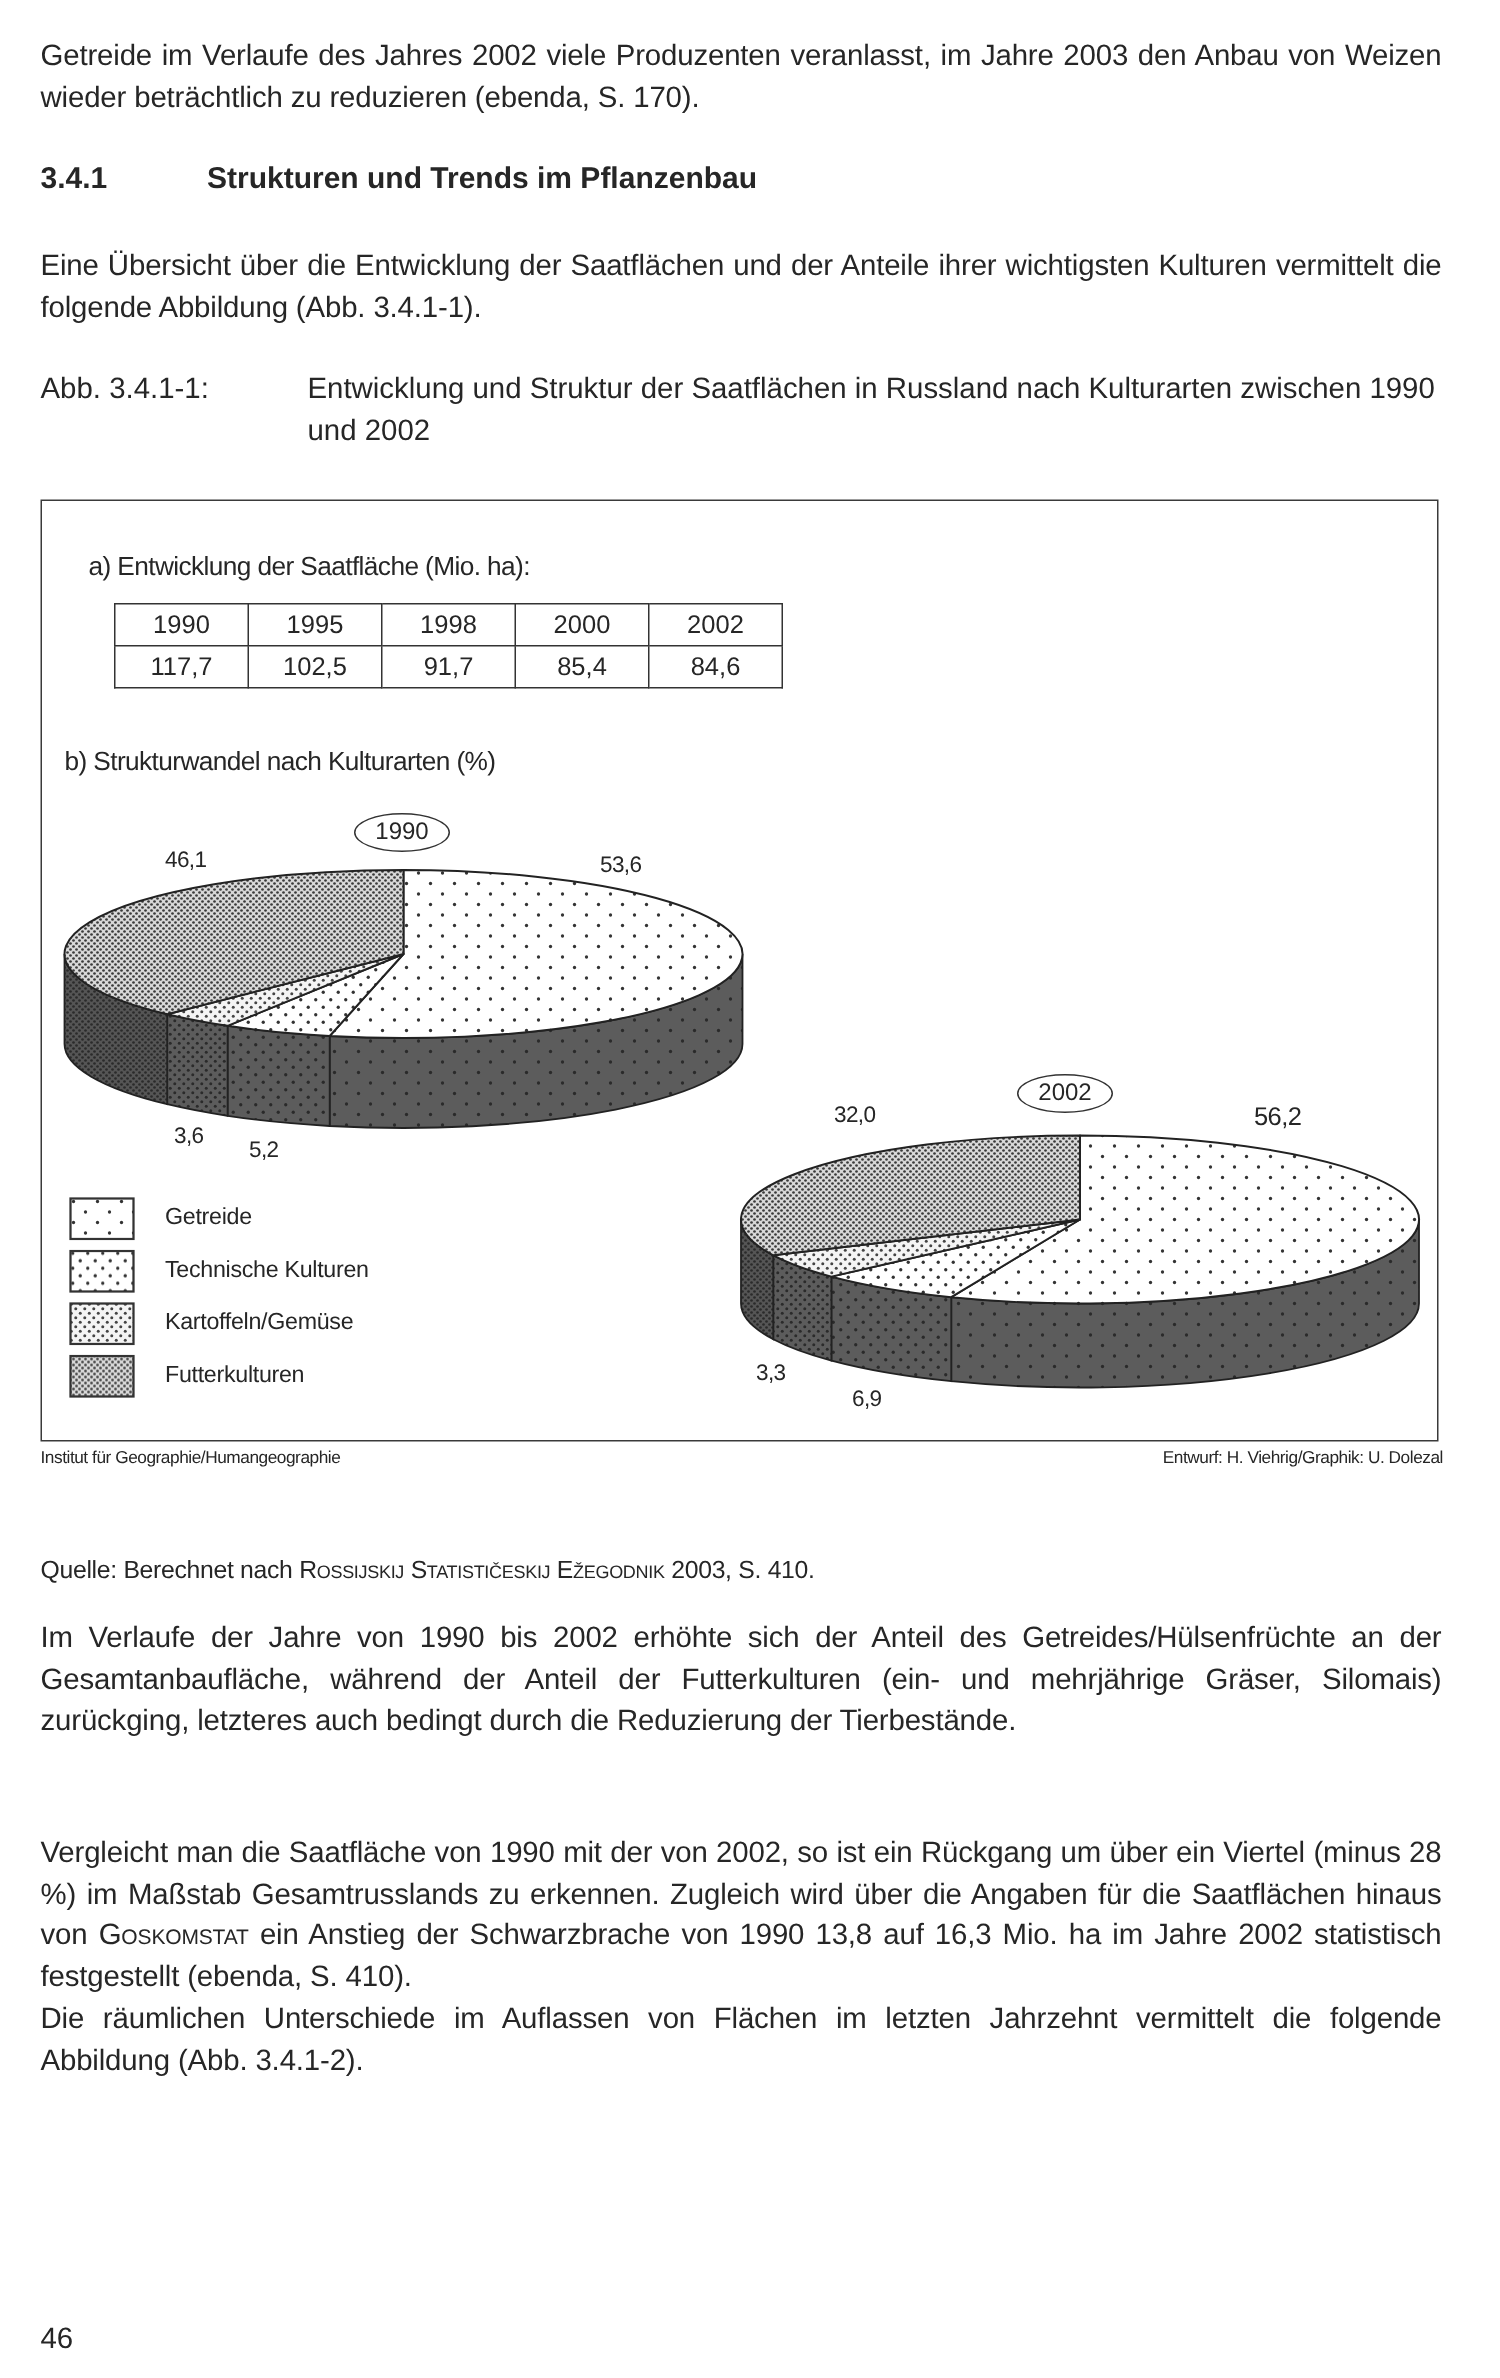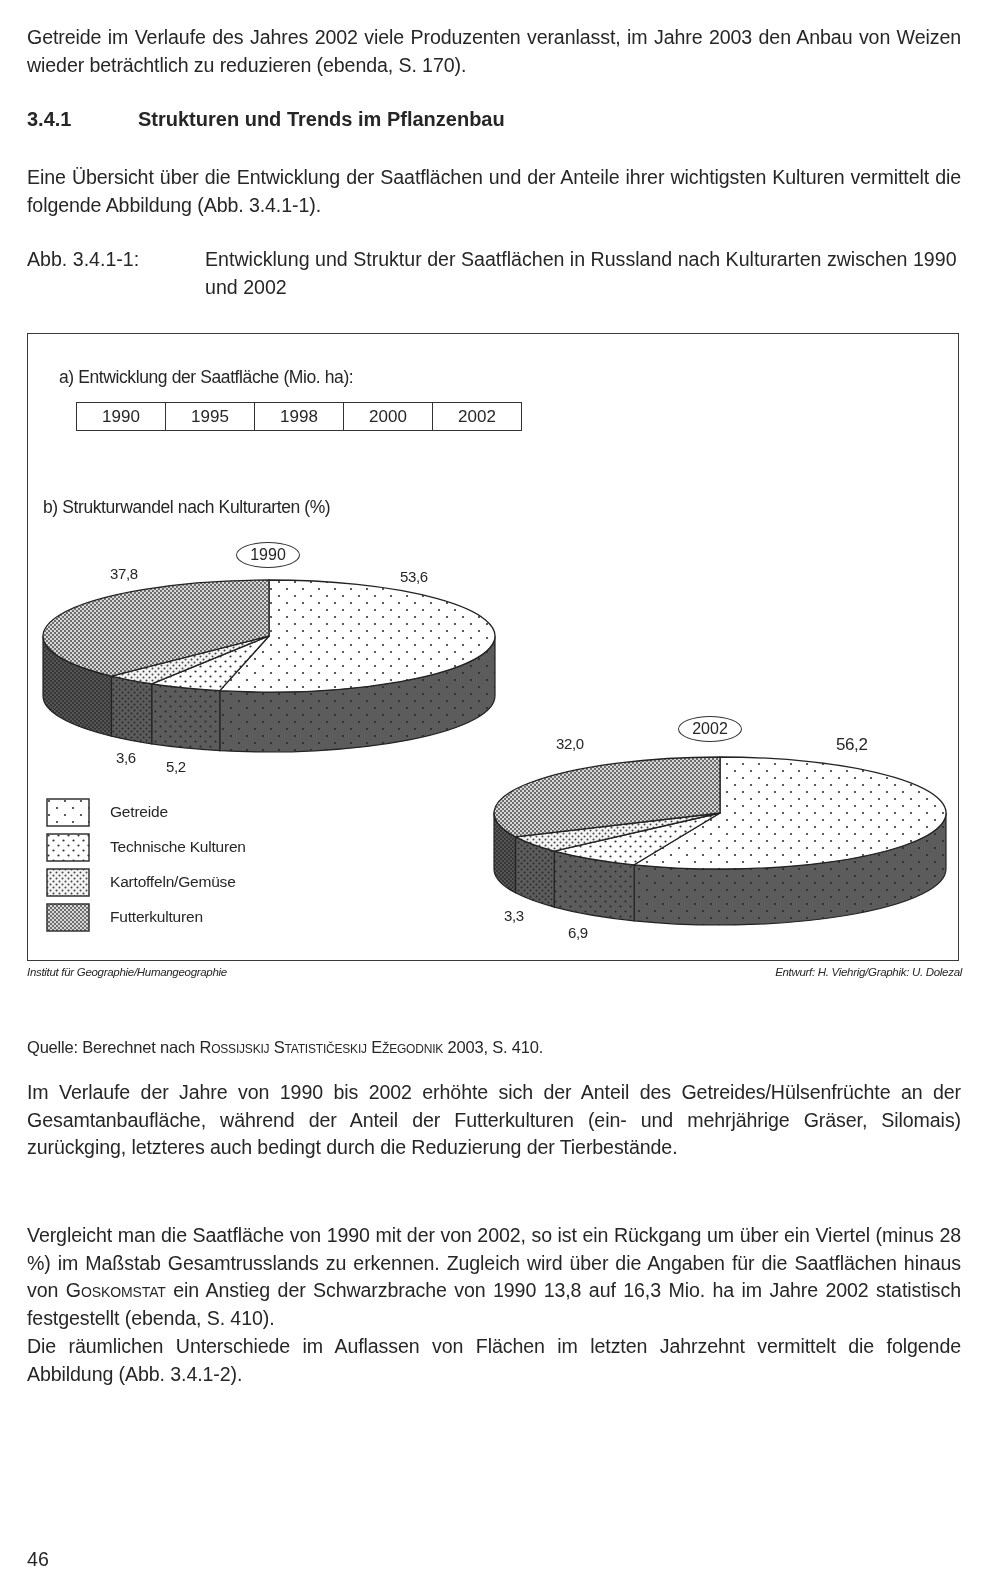--- a/index.html
+++ b/index.html
@@ -21,21 +21,21 @@
   .sub { position: absolute; font-size: 17.5px; letter-spacing: -0.4px; }
   table.area { position: absolute; left: 48px; top: 68px; border-collapse: collapse;
                font-size: 17px; }
   table.area td { border: 1.3px solid #333; width: 88px; height: 27px; text-align: center;
                   padding: 0; }
   .chart-svg { position: absolute; left: 0; top: 0; }
   .legend { position: absolute; left: 18px; top: 464px; }
   .legend .row { position: relative; height: 35px; }
   .legend .sw { position: absolute; left: 0; top: 0; width: 44px; height: 29px; }
   .legend .tx { position: absolute; left: 64px; top: 5px; font-size: 15.5px; white-space: nowrap; letter-spacing: -0.2px;}
-  .footnote { position: absolute; top: 966px; font-size: 11.5px; font-style: italic; letter-spacing: -0.3px; }
+  .footnote { position: absolute; top: 966px; font-size: 11.5px; letter-spacing: -0.3px; }
   .source { position: absolute; left: 27px; top: 1038px; font-size: 16.5px; letter-spacing: -0.2px; }
   .pagenum { position: absolute; left: 27px; top: 1548px; font-size: 19.6px; }
 </style>
 </head>
 <body>
 
 <div class="p last-left" style="top:24px;">Getreide im Verlaufe des Jahres 2002 viele Produzenten veranlasst, im Jahre 2003 den Anbau von Weizen wieder beträchtlich zu reduzieren (ebenda, S. 170).</div>
 
 <div class="heading">
   <span class="num">3.4.1</span><span>Strukturen und Trends im Pflanzenbau</span>
@@ -52,20 +52,27 @@
   <div class="sub" style="left:15px; top:33px;margin-left:16px;">a) Entwicklung der Saatfläche (Mio. ha):</div>
 
   <table class="area">
     <tbody>
         <tr>
       <td>1990</td>
       <td>1995</td>
       <td>1998</td>
       <td>2000</td>
       <td>2002</td>
+    </tr>
+    <tr>
+      <td>117,7</td>
+      <td>102,5</td>
+      <td>91,7</td>
+      <td>85,4</td>
+      <td>84,6</td>
     </tr>
   </tbody>
     </table>
 
   <div class="sub" style="left:15px; top:163px;">b) Strukturwandel nach Kulturarten (%)</div>
 
   <svg class="chart-svg" id="pie-svg" width="930" height="626" viewBox="0 0 930 626">
     <defs>
       <pattern id="pat-getreide" width="16" height="14" patternUnits="userSpaceOnUse">
         <rect width="16" height="14" fill="#ffffff"></rect>
@@ -126,21 +133,21 @@
         <path d="M692,479 L692,423 A226,56 0 1 1 606.169924412073,530.8043235827297 Z" fill="url(#pat-getreide)" stroke="#222" stroke-width="1.3" stroke-linejoin="round"></path>
         <path d="M692,479 L606.169924412073,530.8043235827297 A226,56 0 0 1 526.2842917537014,517.0773892084554 Z" fill="url(#pat-technische)" stroke="#222" stroke-width="1.3" stroke-linejoin="round"></path>
         <path d="M692,479 L526.2842917537014,517.0773892084554 A226,56 0 0 1 487.5090861426796,502.8436403276441 Z" fill="url(#pat-kartoffeln)" stroke="#222" stroke-width="1.3" stroke-linejoin="round"></path>
         <path d="M692,479 L487.5090861426796,502.8436403276441 A226,56 0 0 1 692,423 Z" fill="url(#pat-futter)" stroke="#222" stroke-width="1.3" stroke-linejoin="round"></path>
       </g>
   </svg>
 
   <div style="position:absolute; left:208px; top:208px; width:62px; height:24px; border:1.3px solid #333; border-radius:50%; text-align:center; font-size:16px; line-height:24px;">1990</div>
   <div style="position:absolute; left:650px; top:382px; width:62px; height:24px; border:1.3px solid #333; border-radius:50%; text-align:center; font-size:16px; line-height:24px;">2002</div>
 
-  <div class="sub" style="left:82px; top:231px; font-size:15px;">37,8</div>
+  <div class="sub" style="left:82px; top:231px; font-size:15px;">46,1</div>
   <div class="sub" style="left:372px; top:234px; font-size:15px;">53,6</div>
   <div class="sub" style="left:88px; top:415px; font-size:15px;">3,6</div>
   <div class="sub" style="left:138px; top:424px; font-size:15px;">5,2</div>
 
   <div class="sub" style="left:528px; top:401px; font-size:15px;">32,0</div>
   <div class="sub" style="left:808px; top:401px; font-size:17px;">56,2</div>
   <div class="sub" style="left:476px; top:573px; font-size:15px;">3,3</div>
   <div class="sub" style="left:540px; top:590px; font-size:15px;">6,9</div>
 
   <div class="legend">

